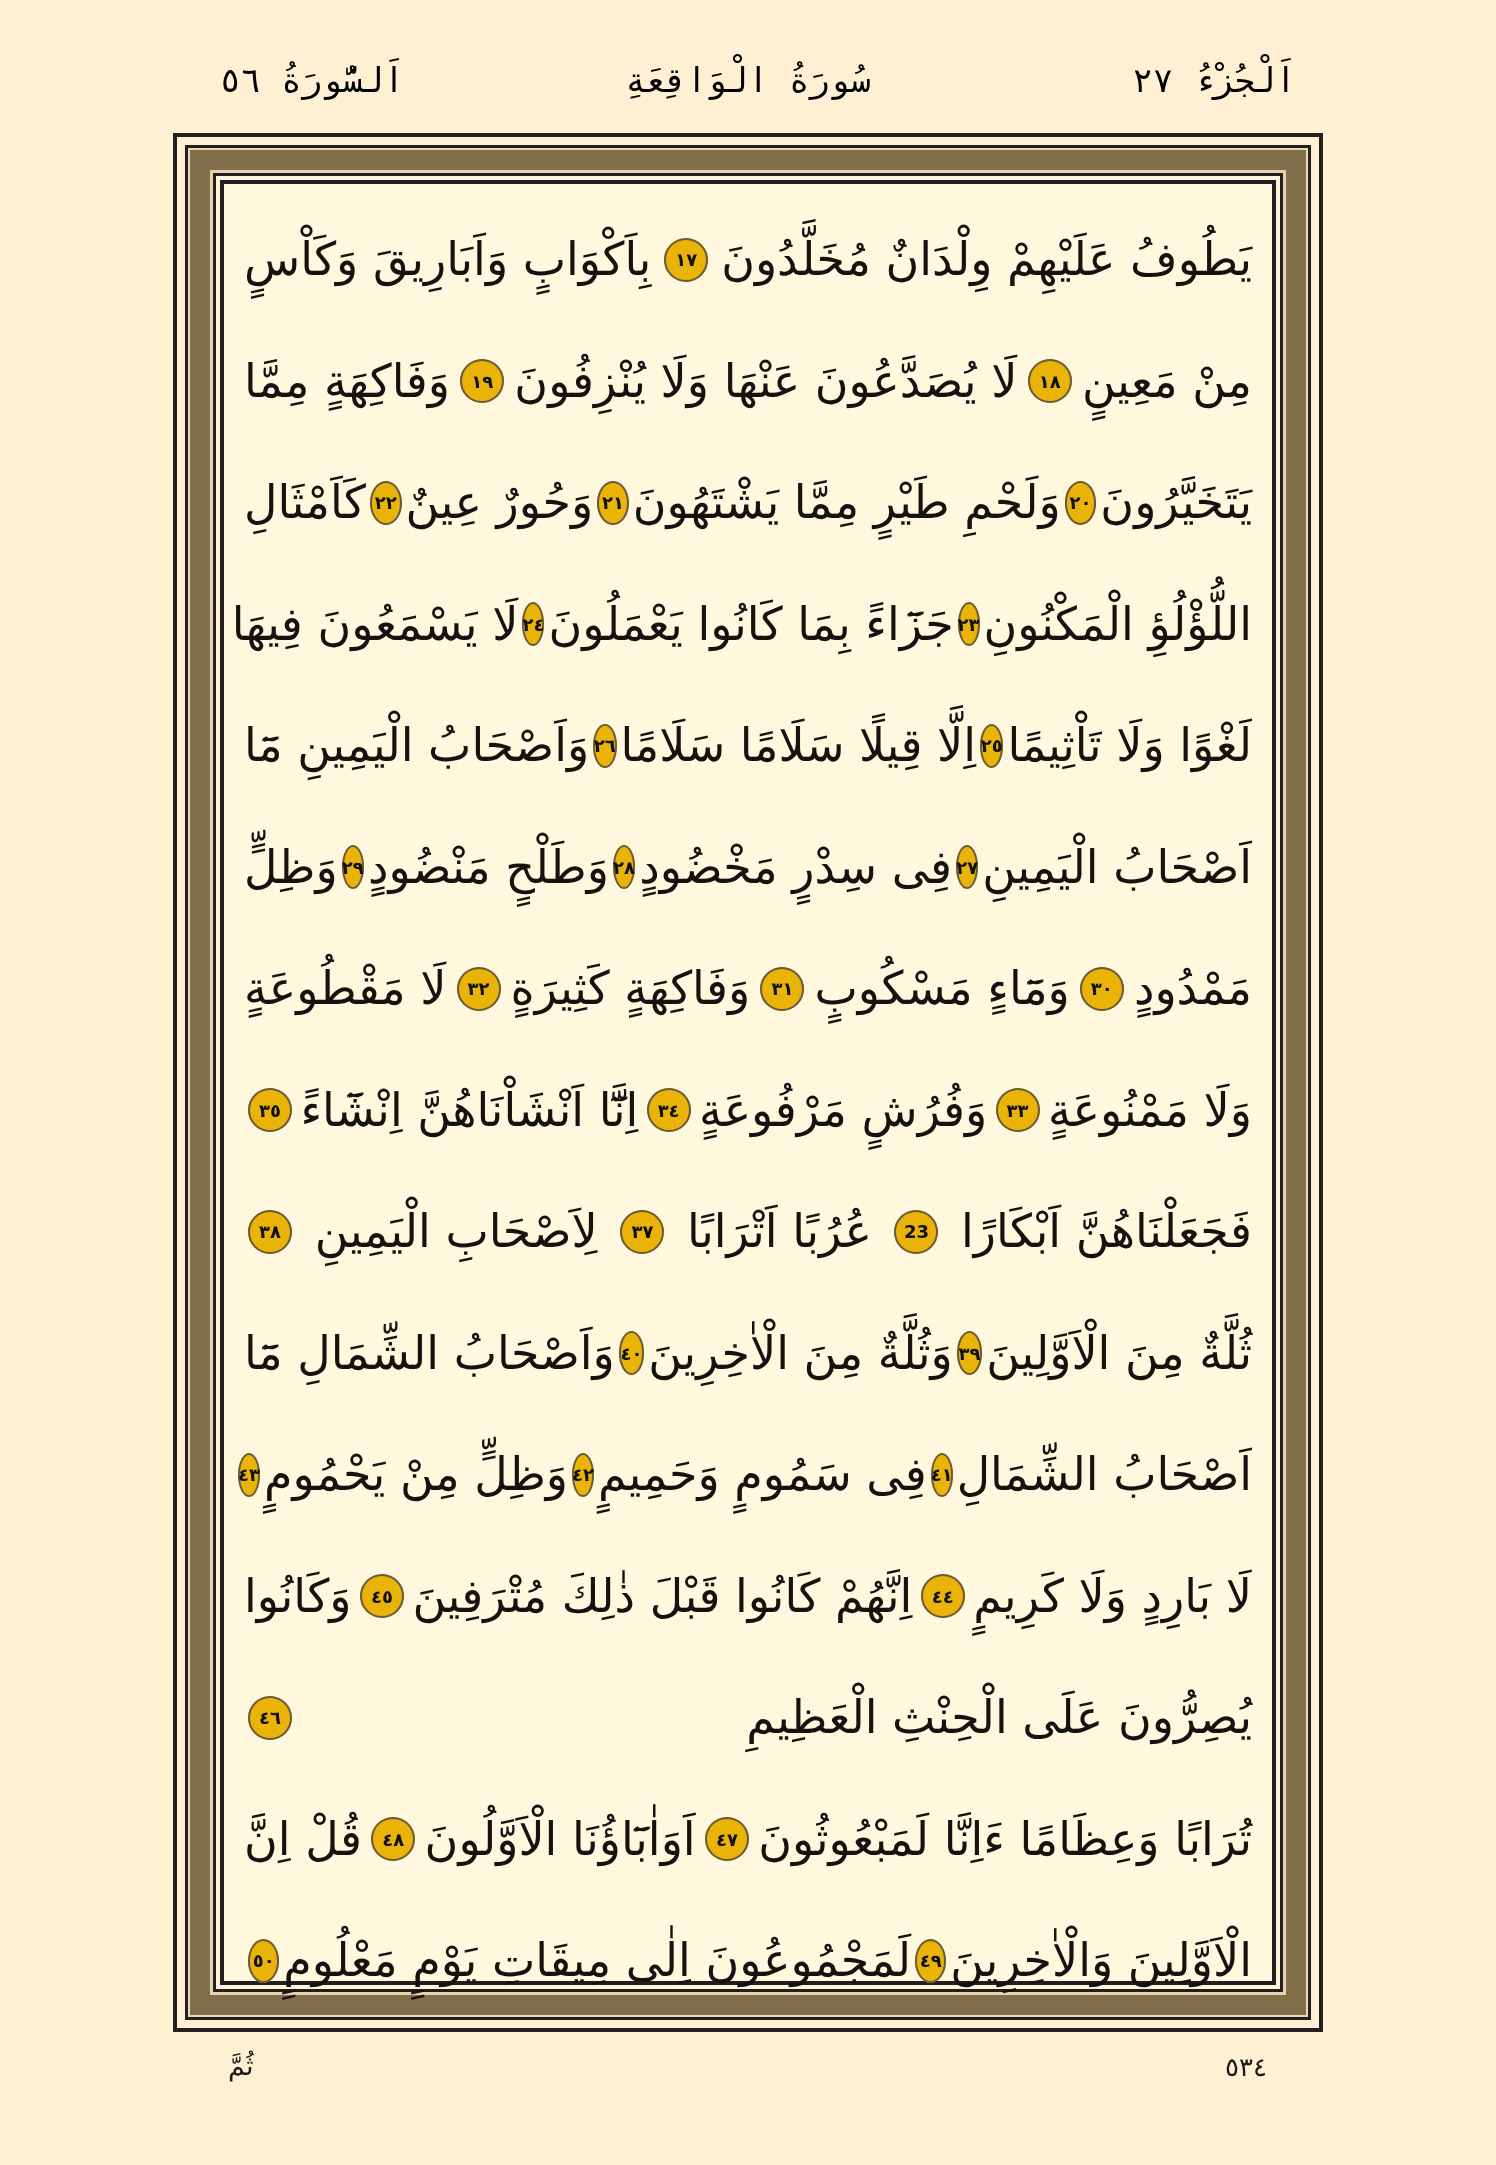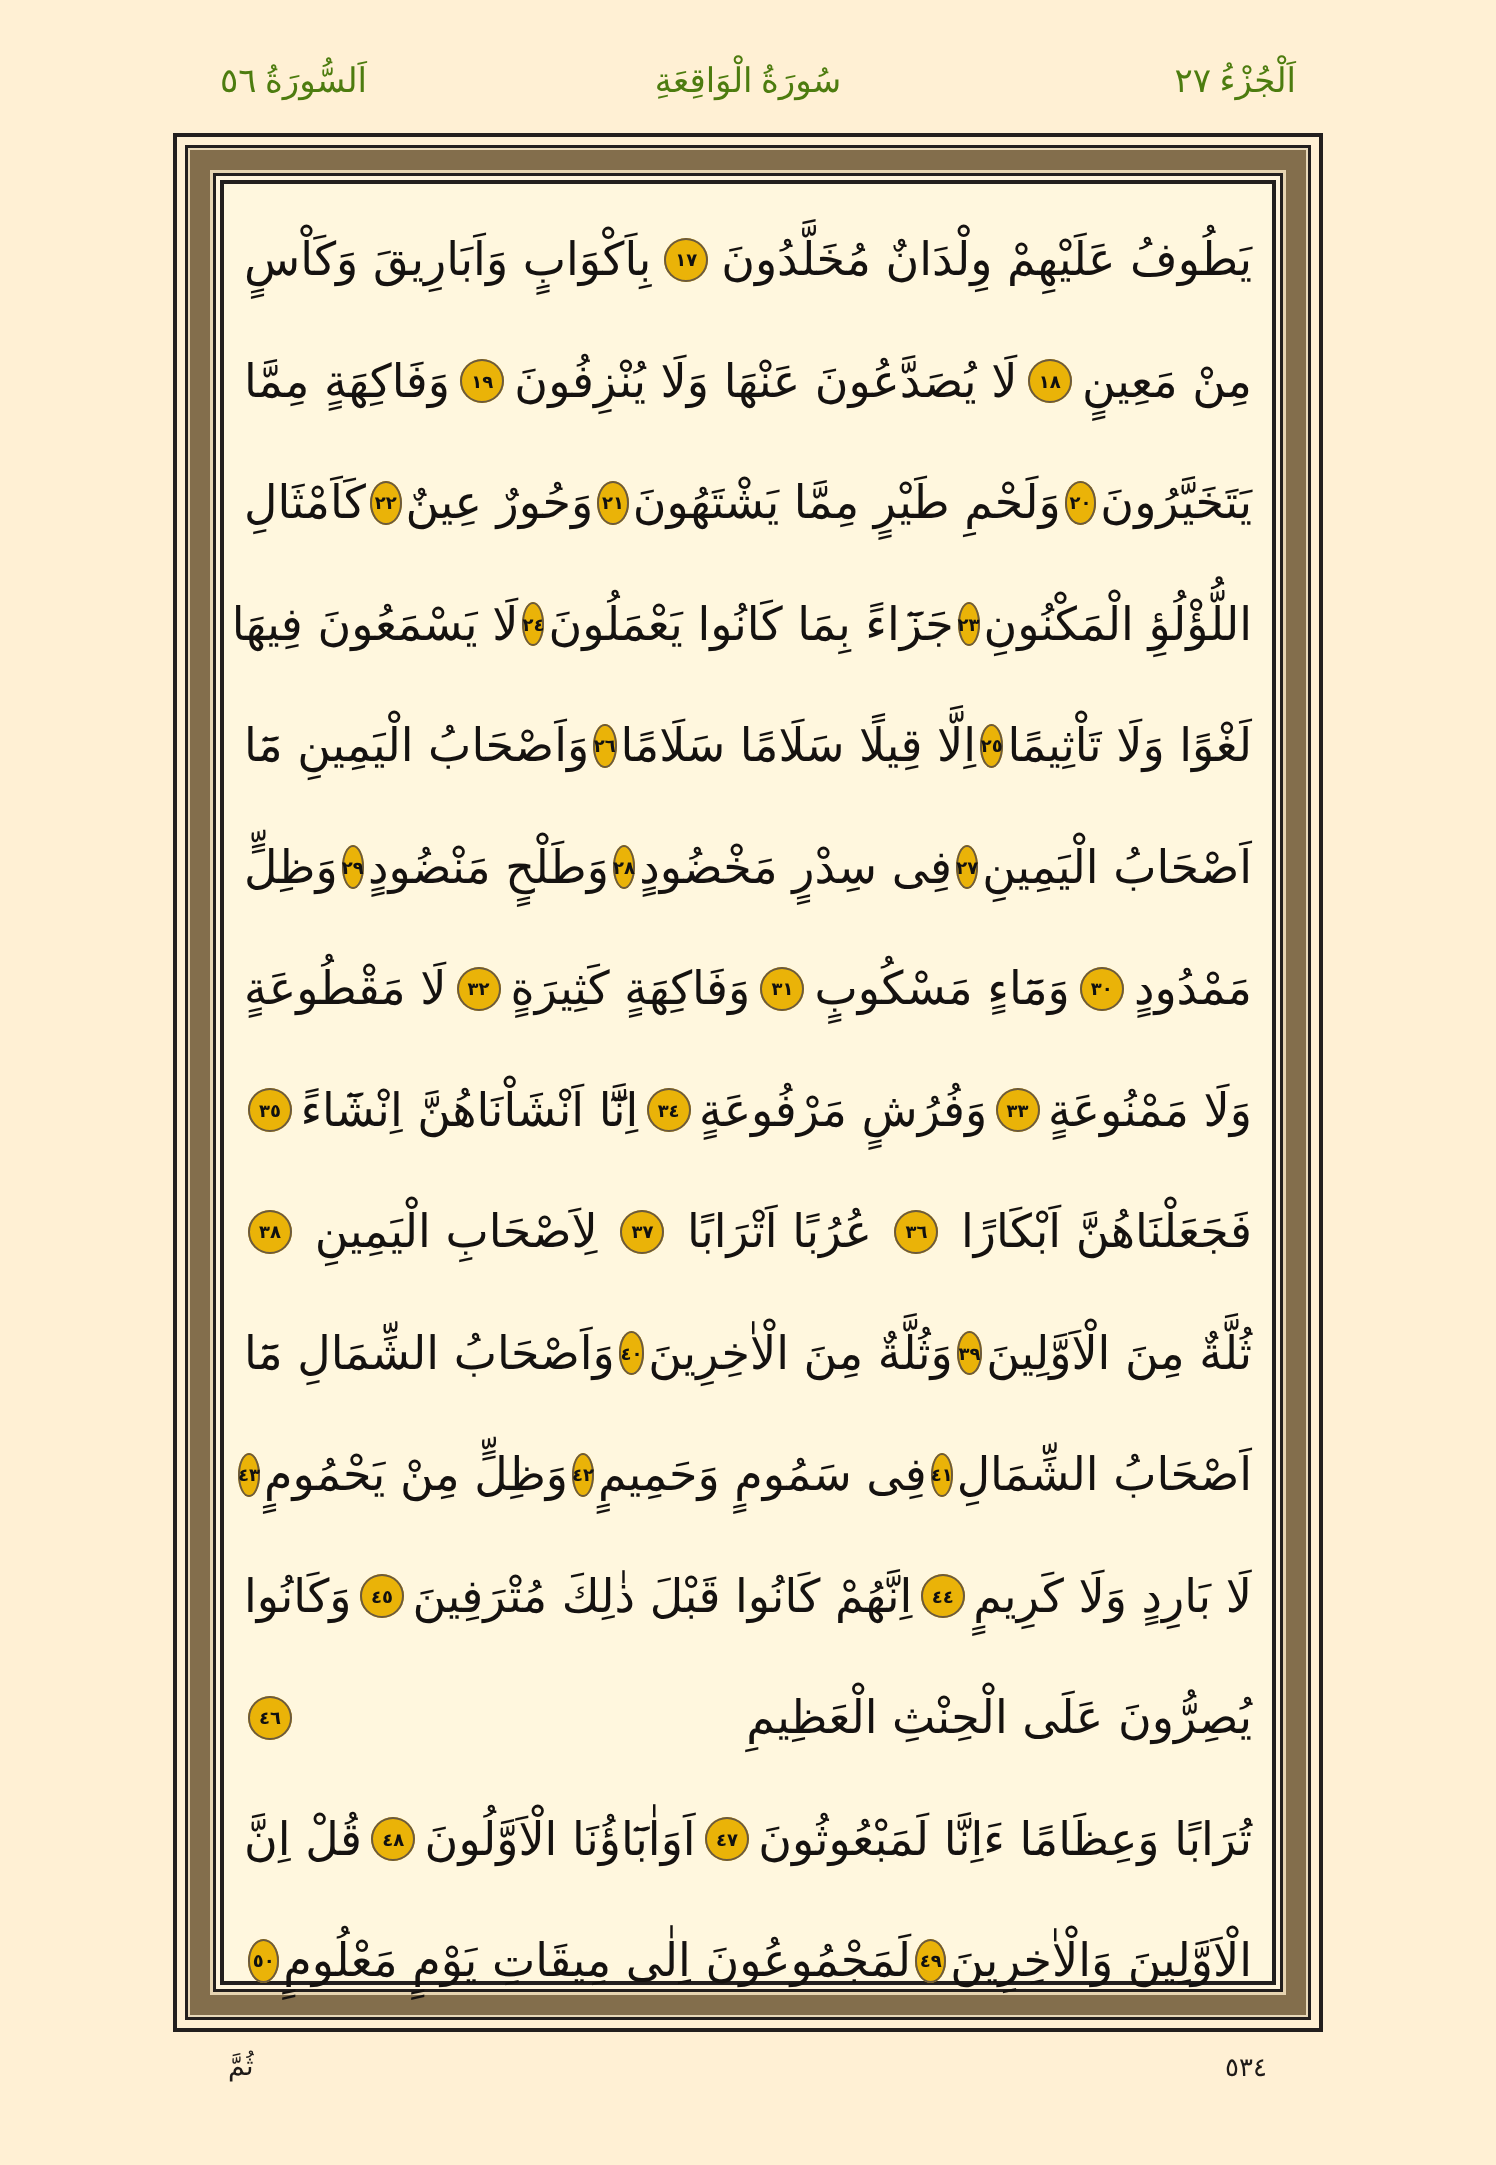--- a/index.html
+++ b/index.html
@@ -1,21 +1,21 @@
 <!DOCTYPE html>
 <html><head>
 <meta charset="utf-8">
 <style>
   html, body { margin:0; padding:0; }
   body {
     width:1496px; height:2165px; background:#fff0d4; position:relative; overflow:hidden;
     font-family: "DejaVu Sans", sans-serif;
   }
   .header { position:absolute; top:60px; left:0; width:1496px; height:60px; direction:rtl; }
-  .header span { position:absolute; top:0; font-size:34px; color:#4d7c0f; font-family:Liberation Serif, serif; white-space:nowrap; }
+  .header span { position:absolute; top:0; font-size:34px; color:#000000; font-family:Liberation Mono, monospace; white-space:nowrap; }
   .h-juz { right:200px; }
   .h-title { left:50%; transform:translateX(-50%); }
   .h-surah { left:220px; }
 
   
   .frame-outer { position:absolute; left:173px; top:133px; width:1150px; height:1899px; box-sizing:border-box; border:4px solid #231f1e; background:#fff0d4; }
   .frame-l2 { position:absolute; left:8px; top:8px; right:8px; bottom:8px; border:3px solid #231f1e; background:#e9d9b9; }
   .frame-brown { position:absolute; left:2px; top:2px; right:2px; bottom:2px; background:#836e4c; }
   .frame-light { position:absolute; left:20px; top:20px; right:20px; bottom:20px; background:#e6d4b1; }
   .frame-l3 { position:absolute; left:3px; top:3px; right:3px; bottom:3px; border:3px solid #231f1e; background:#fff4dc; }
@@ -113,21 +113,21 @@
                 <div class="line">
                   <span class="seg">وَلَا مَمْنُوعَةٍ</span>
                   <span class="ayah">٣٣</span>
                   <span class="seg">وَفُرُشٍ مَرْفُوعَةٍ</span>
                   <span class="ayah">٣٤</span>
                   <span class="seg">اِنَّٓا اَنْشَاْنَاهُنَّ اِنْشَٓاءً</span>
                   <span class="ayah">٣٥</span>
                 </div>
                 <div class="line">
                   <span class="seg">فَجَعَلْنَاهُنَّ اَبْكَارًا</span>
-                  <span class="ayah">٣٦</span>
+                  <span class="ayah">23</span>
                   <span class="seg">عُرُبًا اَتْرَابًا</span>
                   <span class="ayah">٣٧</span>
                   <span class="seg">لِاَصْحَابِ الْيَمِينِ</span>
                   <span class="ayah">٣٨</span>
                 </div>
                 <div class="line">
                   <span class="seg">ثُلَّةٌ مِنَ الْاَوَّلِينَ</span>
                   <span class="ayah">٣٩</span>
                   <span class="seg">وَثُلَّةٌ مِنَ الْاٰخِرِينَ</span>
                   <span class="ayah">٤٠</span>

